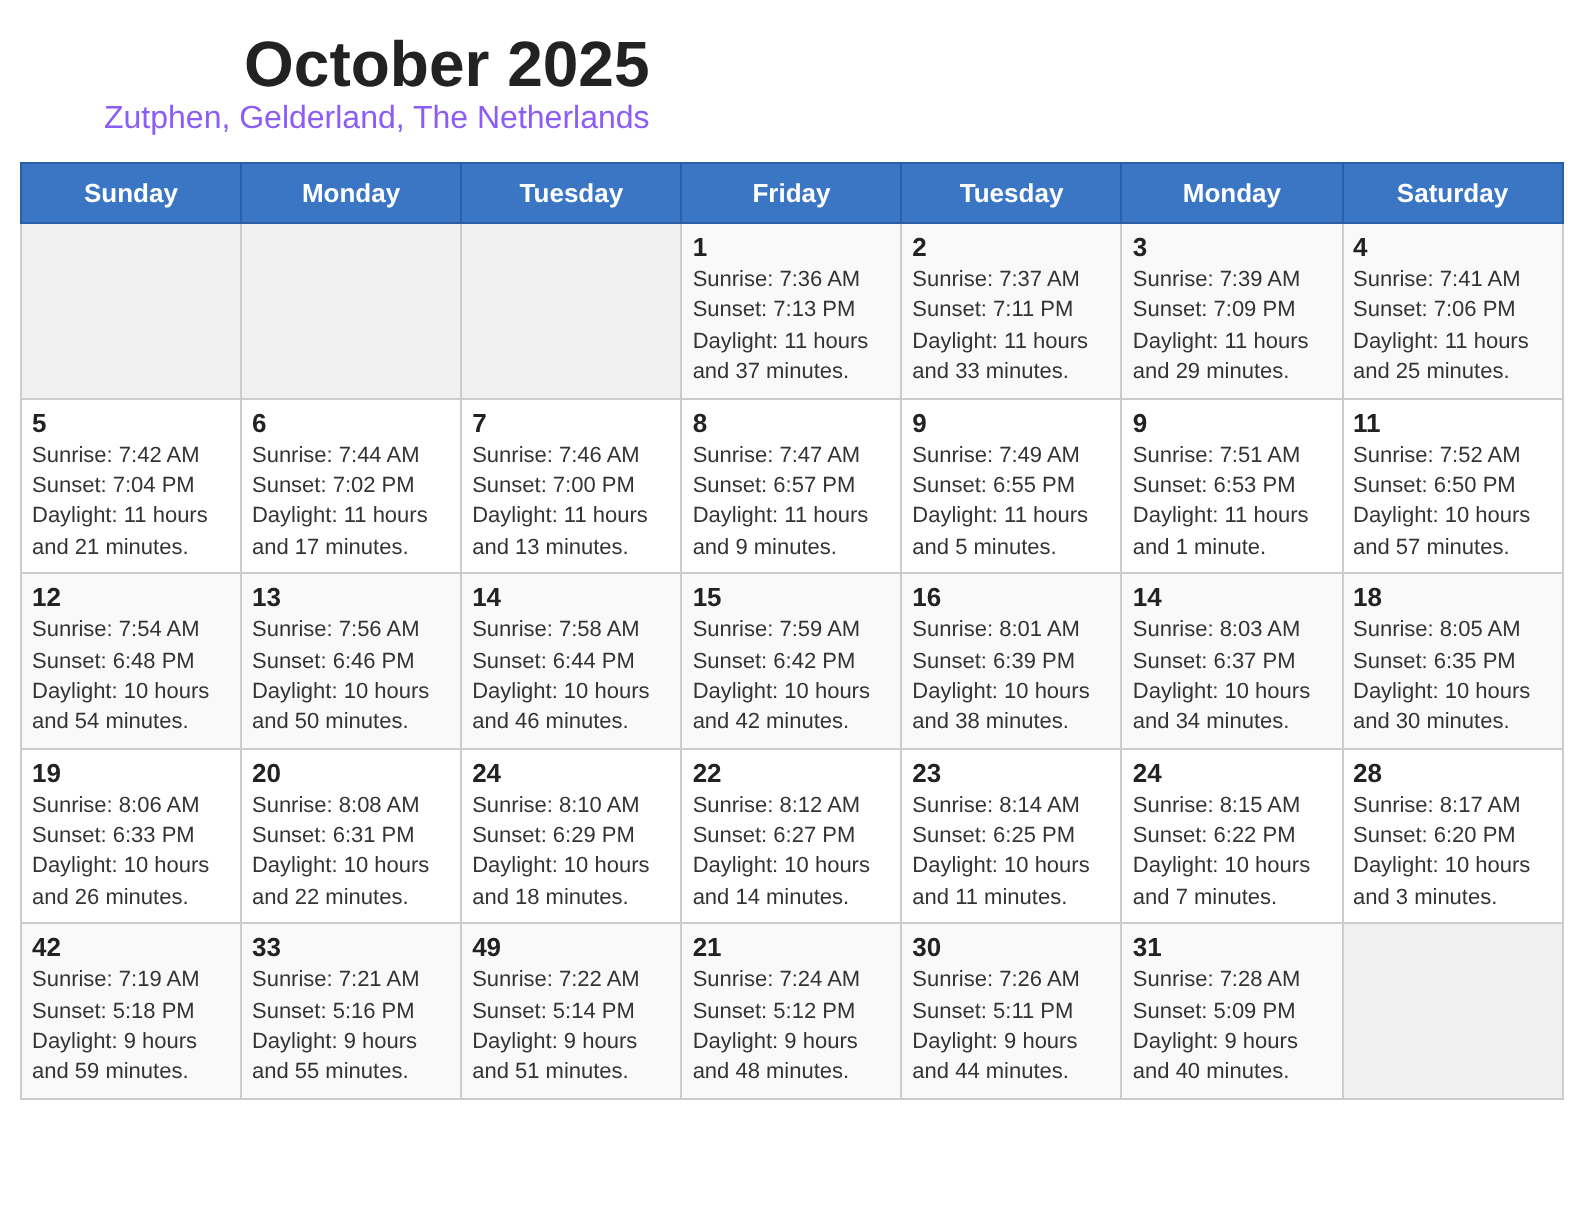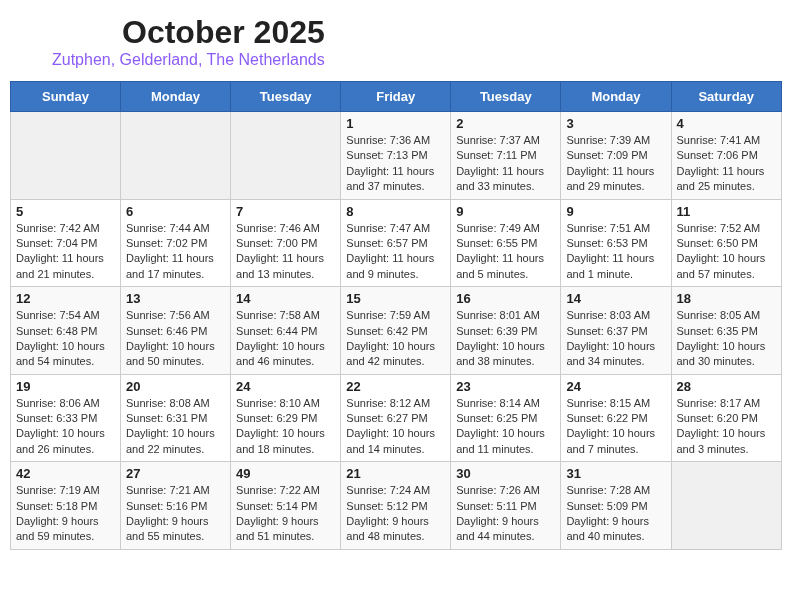--- a/index.html
+++ b/index.html
@@ -238,21 +238,21 @@
           <span class="day-num">28</span>
           <div class="day-info">Sunrise: 8:17 AM<br>Sunset: 6:20 PM<br>Daylight: 10 hours<br>and 3 minutes.</div>
         </td>
       </tr>
       <tr>
         <td>
           <span class="day-num">42</span>
           <div class="day-info">Sunrise: 7:19 AM<br>Sunset: 5:18 PM<br>Daylight: 9 hours<br>and 59 minutes.</div>
         </td>
         <td>
-          <span class="day-num">27</span>
+          <span class="day-num">33</span>
           <div class="day-info">Sunrise: 7:21 AM<br>Sunset: 5:16 PM<br>Daylight: 9 hours<br>and 55 minutes.</div>
         </td>
         <td>
           <span class="day-num">49</span>
           <div class="day-info">Sunrise: 7:22 AM<br>Sunset: 5:14 PM<br>Daylight: 9 hours<br>and 51 minutes.</div>
         </td>
         <td>
           <span class="day-num">21</span>
           <div class="day-info">Sunrise: 7:24 AM<br>Sunset: 5:12 PM<br>Daylight: 9 hours<br>and 48 minutes.</div>
         </td>

